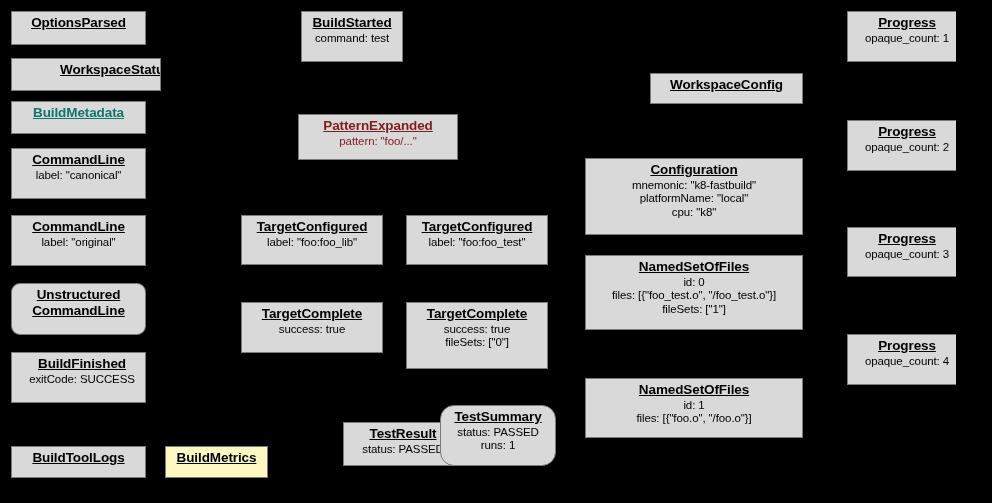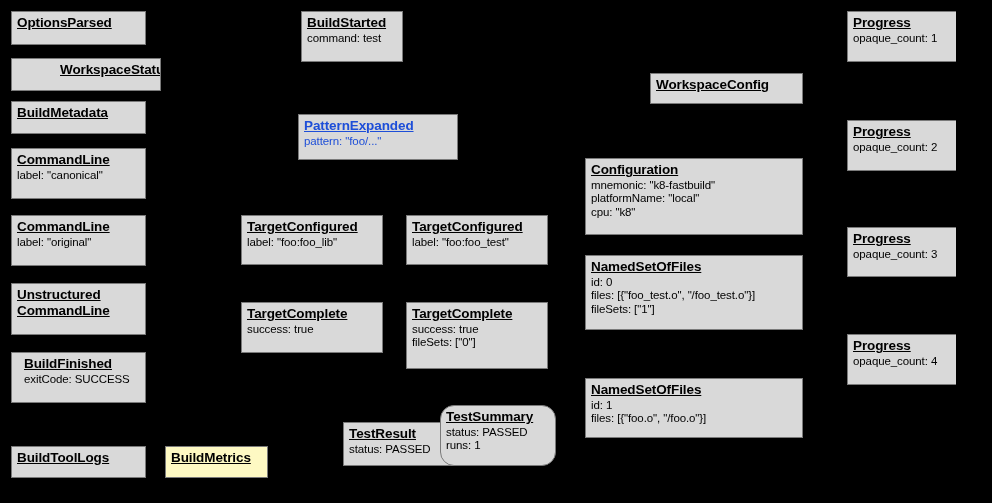--- a/index.html
+++ b/index.html
@@ -7,20 +7,21 @@
     padding: 0;
     background: #000000;
   }
   #canvas {
     position: relative;
     width: 956px;
     height: 503px;
     background: #000000;
     overflow: hidden;
     font-family: "Liberation Sans", sans-serif;
+    text-align: center;
   }
   .node {
     position: absolute;
     background: #d9d9d9;
     border: 1px solid #7a7a7a;
     box-sizing: border-box;
     padding: 3px 5px 4px 5px;
     color: #000000;
     line-height: 1.17;
     overflow: hidden;
@@ -43,50 +44,50 @@
 </head>
 <body>
 
 <div id="canvas">
     <div class="node" style="left: 11px; top: 11px; width: 135px; height: 34px; background: rgb(217, 217, 217); border-color: rgb(122, 122, 122); color: rgb(0, 0, 0);">
       <div class="node-title">OptionsParsed</div>
     </div>
     <div class="node" style="left: 11px; top: 58px; width: 150px; height: 33px; background: rgb(217, 217, 217); border-color: rgb(122, 122, 122); color: rgb(0, 0, 0); padding-left: 48px;">
       <div class="node-title">WorkspaceStatus</div>
     </div>
-    <div class="node" style="left: 11px; top: 101px; width: 135px; height: 33px; background: rgb(217, 217, 217); border-color: rgb(122, 122, 122); color: #000000;">
+    <div class="node" style="left: 11px; top: 101px; width: 135px; height: 33px; background: rgb(217, 217, 217); border-color: rgb(122, 122, 122); color: #0f766e;">
       <div class="node-title">BuildMetadata</div>
     </div>
     <div class="node" style="left: 11px; top: 148px; width: 135px; height: 51px; background: rgb(217, 217, 217); border-color: rgb(122, 122, 122); color: rgb(0, 0, 0);">
       <div class="node-title">CommandLine</div>
       <div class="node-field">label: "canonical"</div>
     </div>
     <div class="node" style="left: 11px; top: 215px; width: 135px; height: 51px; background: rgb(217, 217, 217); border-color: rgb(122, 122, 122); color: rgb(0, 0, 0);">
       <div class="node-title">CommandLine</div>
       <div class="node-field">label: "original"</div>
     </div>
-    <div class="node" style="left: 11px; top: 283px; width: 135px; height: 52px; background: rgb(217, 217, 217); border-color: rgb(122, 122, 122); color: rgb(0, 0, 0);">
+    <div class="node" style="left: 11px; top: 283px; width: 135px; height: 52px; background: rgb(217, 217, 217); border-color: rgb(122, 122, 122); color: rgb(0, 0, 0); border-radius: 9px;">
       <div class="node-title">Unstructured
 CommandLine</div>
     </div>
     <div class="node" style="left: 11px; top: 352px; width: 135px; height: 51px; background: rgb(217, 217, 217); border-color: rgb(122, 122, 122); color: rgb(0, 0, 0); padding-left: 12px;">
       <div class="node-title">BuildFinished</div>
       <div class="node-field">exitCode: SUCCESS</div>
     </div>
     <div class="node" style="left: 11px; top: 446px; width: 135px; height: 32px; background: rgb(217, 217, 217); border-color: rgb(122, 122, 122); color: rgb(0, 0, 0);">
       <div class="node-title">BuildToolLogs</div>
     </div>
     <div class="node" style="left: 165px; top: 446px; width: 103px; height: 32px; background: #fef9c3; border-color: rgb(122, 122, 122); color: rgb(0, 0, 0);">
       <div class="node-title">BuildMetrics</div>
     </div>
     <div class="node" style="left: 301px; top: 11px; width: 102px; height: 51px; background: rgb(217, 217, 217); border-color: rgb(122, 122, 122); color: rgb(0, 0, 0);">
       <div class="node-title">BuildStarted</div>
       <div class="node-field">command: test</div>
     </div>
-    <div class="node" style="left: 298px; top: 114px; width: 160px; height: 46px; background: rgb(217, 217, 217); border-color: rgb(122, 122, 122); color: #1d4ed8;">
+    <div class="node" style="left: 298px; top: 114px; width: 160px; height: 46px; background: rgb(217, 217, 217); border-color: rgb(122, 122, 122); color: #7f1d1d;">
       <div class="node-title">PatternExpanded</div>
       <div class="node-field">pattern: "foo/..."</div>
     </div>
     <div class="node" style="left: 241px; top: 215px; width: 142px; height: 50px; background: rgb(217, 217, 217); border-color: rgb(122, 122, 122); color: rgb(0, 0, 0);">
       <div class="node-title">TargetConfigured</div>
       <div class="node-field">label: "foo:foo_lib"</div>
     </div>
     <div class="node" style="left: 406px; top: 215px; width: 142px; height: 50px; background: rgb(217, 217, 217); border-color: rgb(122, 122, 122); color: rgb(0, 0, 0);">
       <div class="node-title">TargetConfigured</div>
       <div class="node-field">label: "foo:foo_test"</div>

